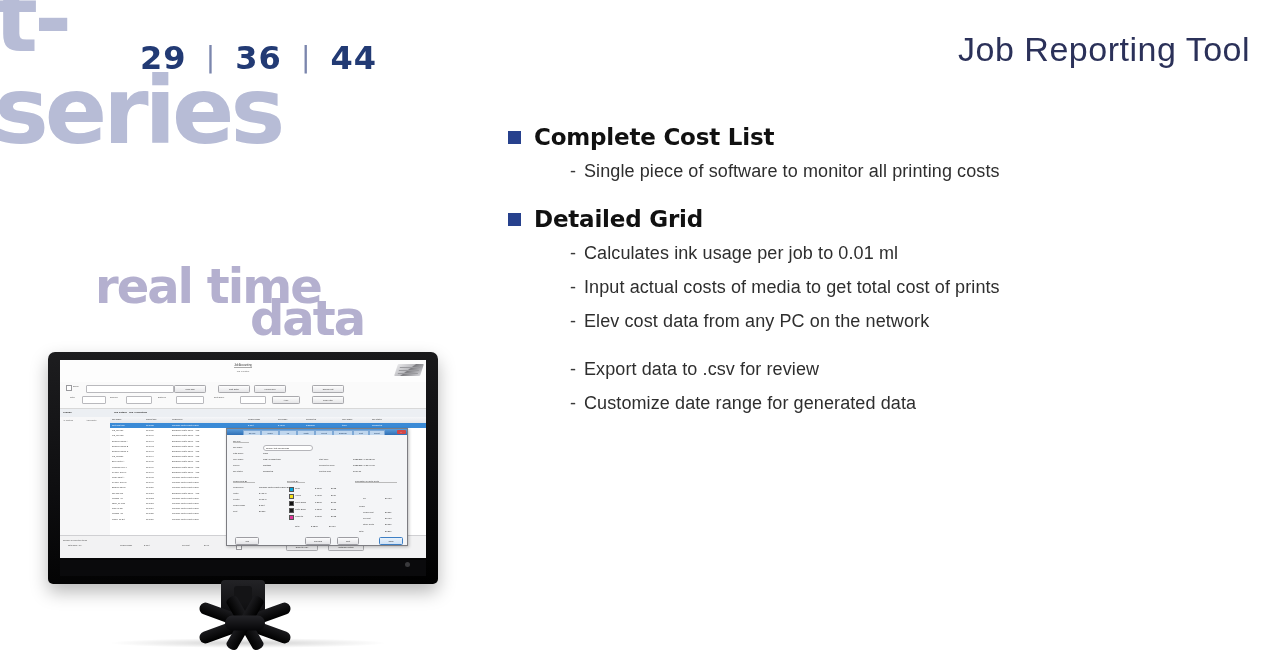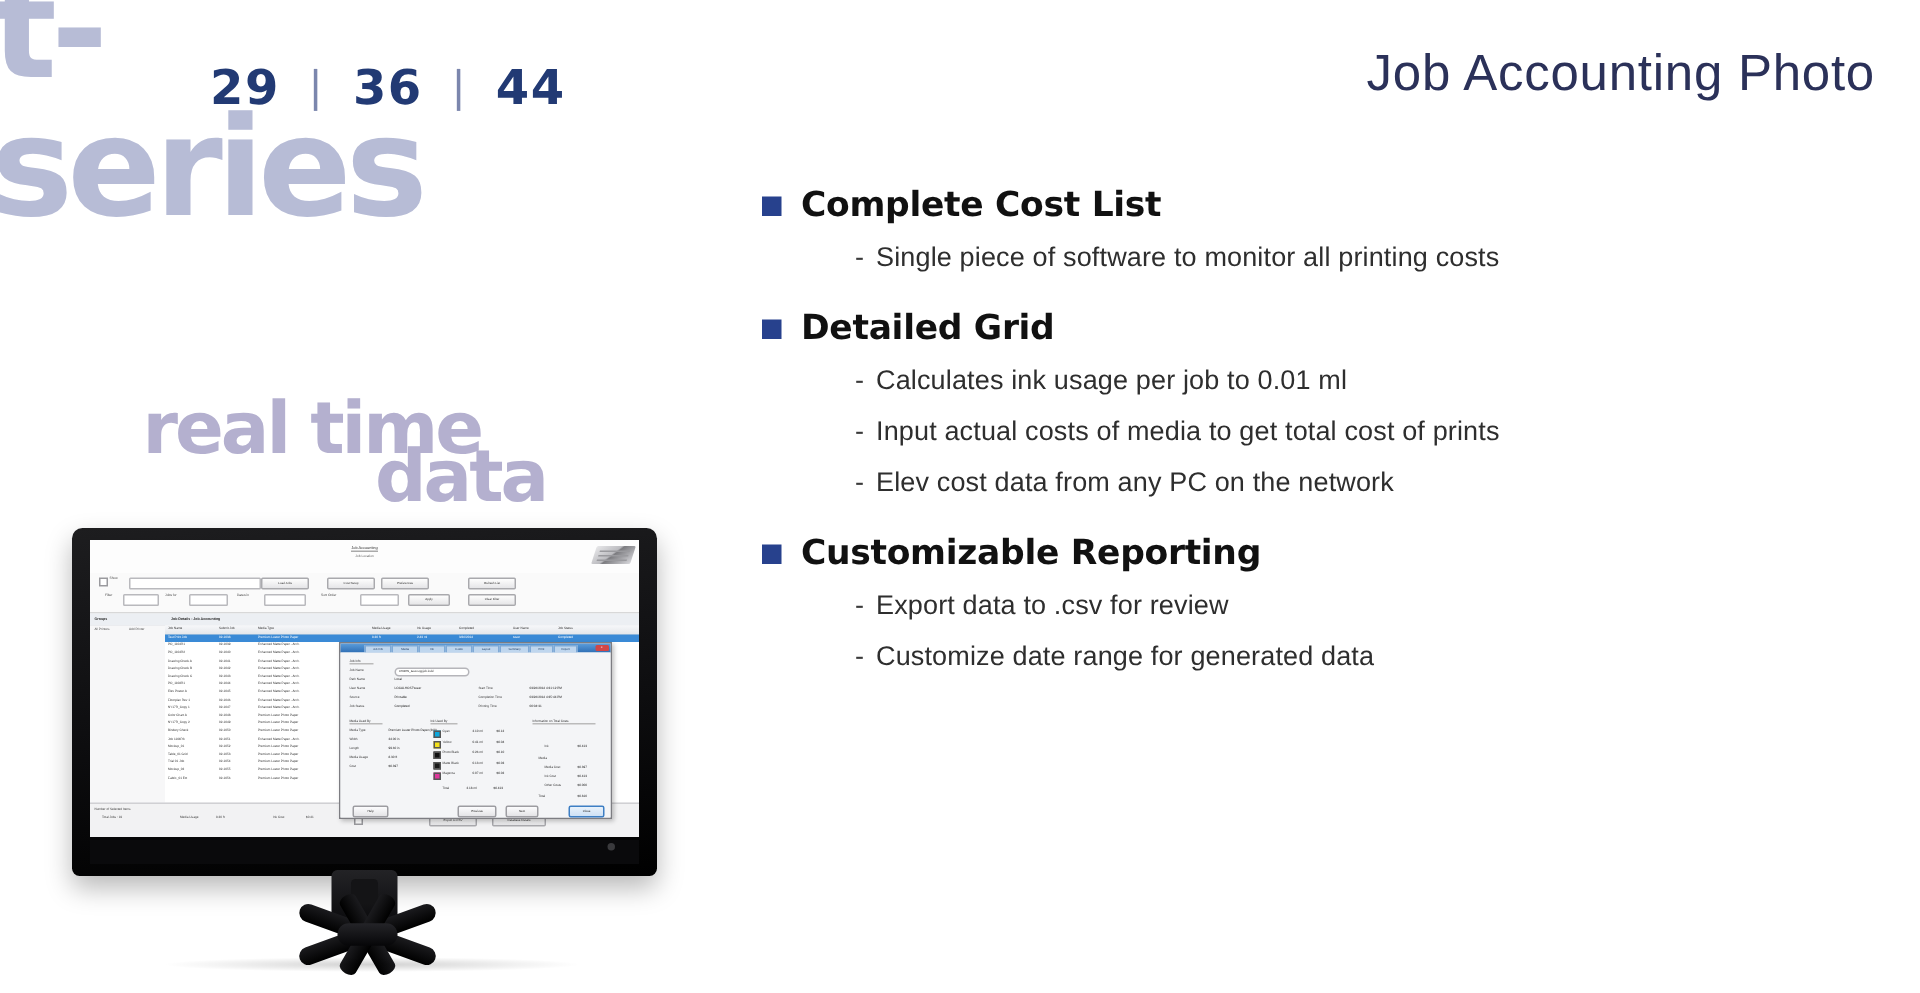--- a/index.html
+++ b/index.html
@@ -218,21 +218,21 @@
   <div class="word">t-series</div>
   <div class="sizes">
     <span>29</span>
     <span class="sep">|</span>
     <span>36</span>
     <span class="sep">|</span>
     <span>44</span>
   </div>
 </div>
 
-<div id="headline">Job Accounting Photo</div>
+<div id="headline">Job Reporting Tool</div>
 
 <div id="content">
 
   <div class="topic">
     <span class="sq"></span>
     <span class="tlabel">Complete Cost List</span>
   </div>
   <div class="sub">
     <span class="dash">-</span>
     <span class="slabel">Single piece of software to monitor all printing costs</span>
@@ -252,24 +252,20 @@
     <span class="dash">-</span>
     <span class="slabel">Input actual costs of media to get total cost of prints</span>
   </div>
   <div class="sub">
     <span class="dash">-</span>
     <span class="slabel">Elev cost data from any PC on the network</span>
   </div>
 
   <div class="gap-b"></div>
 
-  <div class="topic">
-    <span class="sq"></span>
-    <span class="tlabel">Customizable Reporting</span>
-  </div>
   <div class="sub">
     <span class="dash">-</span>
     <span class="slabel">Export data to .csv for review</span>
   </div>
   <div class="sub">
     <span class="dash">-</span>
     <span class="slabel">Customize date range for generated data</span>
   </div>
 </div>
 

